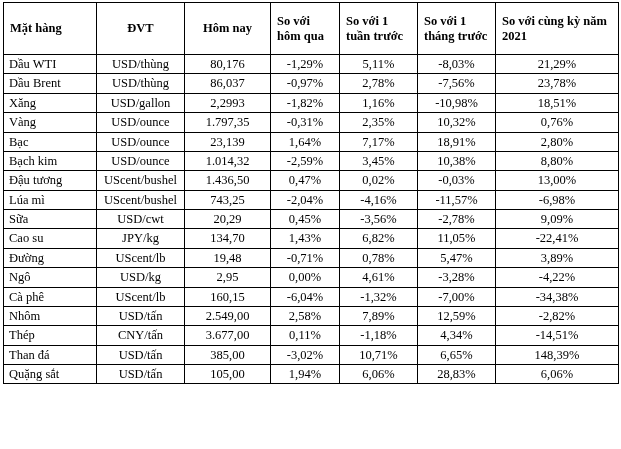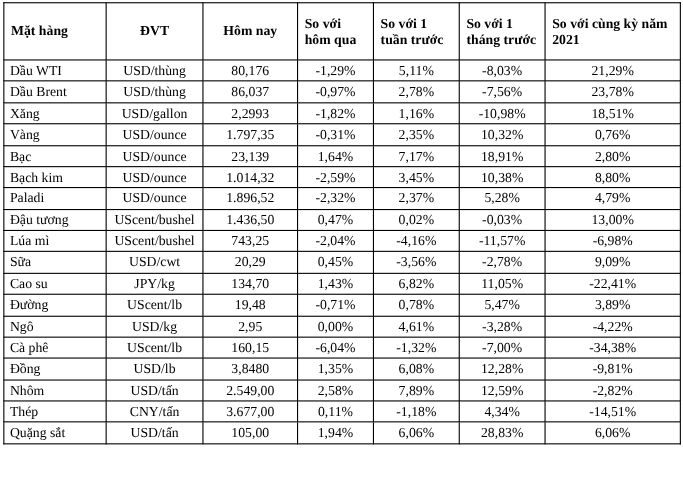--- a/index.html
+++ b/index.html
@@ -136,29 +136,20 @@
         <tr>
           <td class="name">Bạch kim</td>
           <td class="unit">USD/ounce</td>
           <td class="num">1.014,32</td>
           <td class="pct">-2,59%</td>
           <td class="pct">3,45%</td>
           <td class="pct">10,38%</td>
           <td class="pct">8,80%</td>
         </tr>
         <tr>
-          <td class="name">Paladi</td>
-          <td class="unit">USD/ounce</td>
-          <td class="num">1.896,52</td>
-          <td class="pct">-2,32%</td>
-          <td class="pct">2,37%</td>
-          <td class="pct">5,28%</td>
-          <td class="pct">4,79%</td>
-        </tr>
-        <tr>
           <td class="name">Đậu tương</td>
           <td class="unit">UScent/bushel</td>
           <td class="num">1.436,50</td>
           <td class="pct">0,47%</td>
           <td class="pct">0,02%</td>
           <td class="pct">-0,03%</td>
           <td class="pct">13,00%</td>
         </tr>
         <tr>
           <td class="name">Lúa mì</td>
@@ -208,47 +199,47 @@
         <tr>
           <td class="name">Cà phê</td>
           <td class="unit">UScent/lb</td>
           <td class="num">160,15</td>
           <td class="pct">-6,04%</td>
           <td class="pct">-1,32%</td>
           <td class="pct">-7,00%</td>
           <td class="pct">-34,38%</td>
         </tr>
         <tr>
-          <td class="name">Đồng</td>
-          <td class="unit">USD/lb</td>
-          <td class="num">3,8480</td>
-          <td class="pct">1,35%</td>
-          <td class="pct">6,08%</td>
-          <td class="pct">12,28%</td>
-          <td class="pct">-9,81%</td>
-        </tr>
-        <tr>
           <td class="name">Nhôm</td>
           <td class="unit">USD/tấn</td>
           <td class="num">2.549,00</td>
           <td class="pct">2,58%</td>
           <td class="pct">7,89%</td>
           <td class="pct">12,59%</td>
           <td class="pct">-2,82%</td>
         </tr>
         <tr>
           <td class="name">Thép</td>
           <td class="unit">CNY/tấn</td>
           <td class="num">3.677,00</td>
           <td class="pct">0,11%</td>
           <td class="pct">-1,18%</td>
           <td class="pct">4,34%</td>
           <td class="pct">-14,51%</td>
         </tr>
         <tr>
+          <td class="name">Than đá</td>
+          <td class="unit">USD/tấn</td>
+          <td class="num">385,00</td>
+          <td class="pct">-3,02%</td>
+          <td class="pct">10,71%</td>
+          <td class="pct">6,65%</td>
+          <td class="pct">148,39%</td>
+        </tr>
+        <tr>
           <td class="name">Quặng sắt</td>
           <td class="unit">USD/tấn</td>
           <td class="num">105,00</td>
           <td class="pct">1,94%</td>
           <td class="pct">6,06%</td>
           <td class="pct">28,83%</td>
           <td class="pct">6,06%</td>
         </tr>
       </tbody>
   </table>

